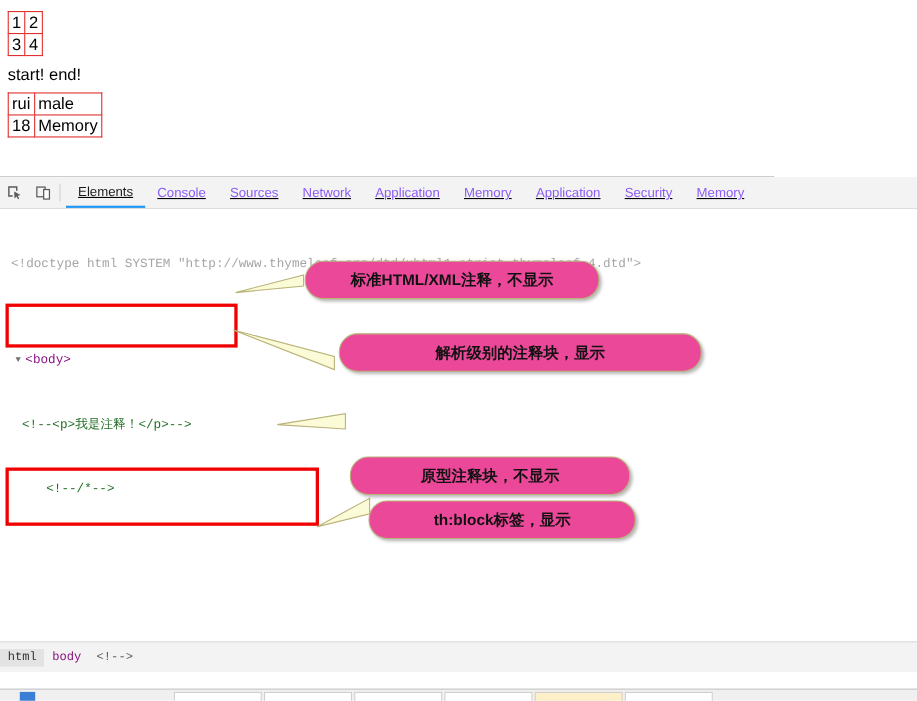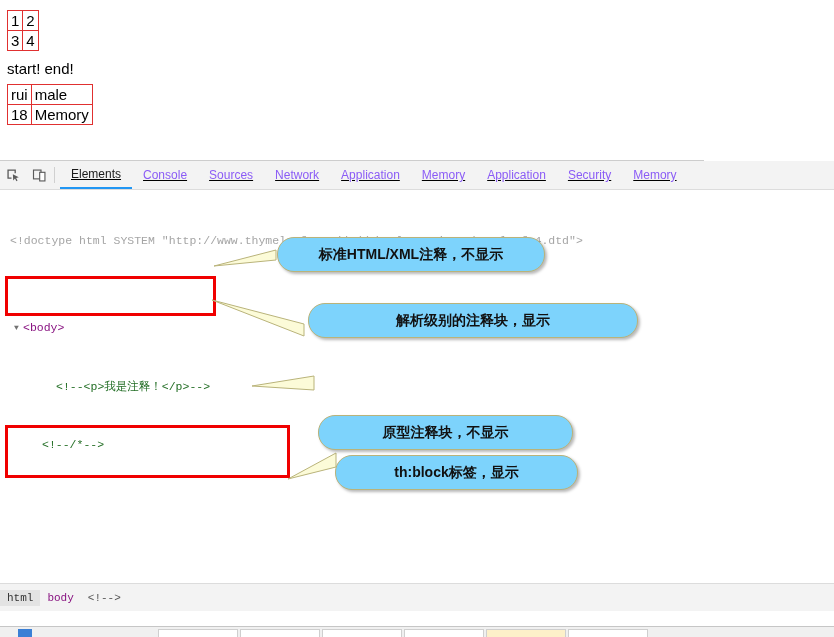--- a/index.html
+++ b/index.html
@@ -110,21 +110,21 @@
   .tb-start{position:absolute;left:18px;top:2px;width:14px;height:9px;background:#3a7fd5;}
 
   
   #overlay{position:absolute;left:0;top:0;width:834px;height:637px;pointer-events:none;}
   .redbox{
     position:absolute;border:3px solid #f00000;background:transparent;
     box-sizing:border-box;
   }
   .callout{
     position:absolute;box-sizing:border-box;
-    background:#7dd3fc;
+    background:#ec4899;
     border:1px solid #b9b37a;
     border-radius:17px;
     display:flex;align-items:center;justify-content:center;
     font-family:"Liberation Sans","DejaVu Sans",sans-serif;
     font-size:14px;font-weight:bold;color:#111;
     box-shadow:2px 2px 3px rgba(0,0,0,.28);
     white-space:nowrap;
   }
   .tail{position:absolute;}
 </style>
@@ -192,21 +192,21 @@
   </div>
 
   <div id="dom-tree">
 
     <div class="dline" style="padding-left:10px"><span class="tok-doctype">&lt;!doctype html SYSTEM "http://www.thymeleaf.org/dtd/xhtml1-strict-thymeleaf-4.dtd"&gt;</span></div>
 
 
 
     <div class="dline" style="padding-left:14px"><span class="arrow open"></span><span class="tok-tag">&lt;body&gt;</span></div>
 
-    <div class="dline" style="padding-left:56px"><span class="tok-cmt">&lt;!--&lt;p&gt;我是注释！&lt;/p&gt;--&gt;</span></div>
+    <div class="dline" style="padding-left:20px"><span class="tok-cmt">&lt;!--&lt;p&gt;我是注释！&lt;/p&gt;--&gt;</span></div>
 
     <div class="dline" style="padding-left:42px"><span class="tok-cmt">&lt;!--/*--&gt;</span></div>
 
     
 
     
 
     
 
     

